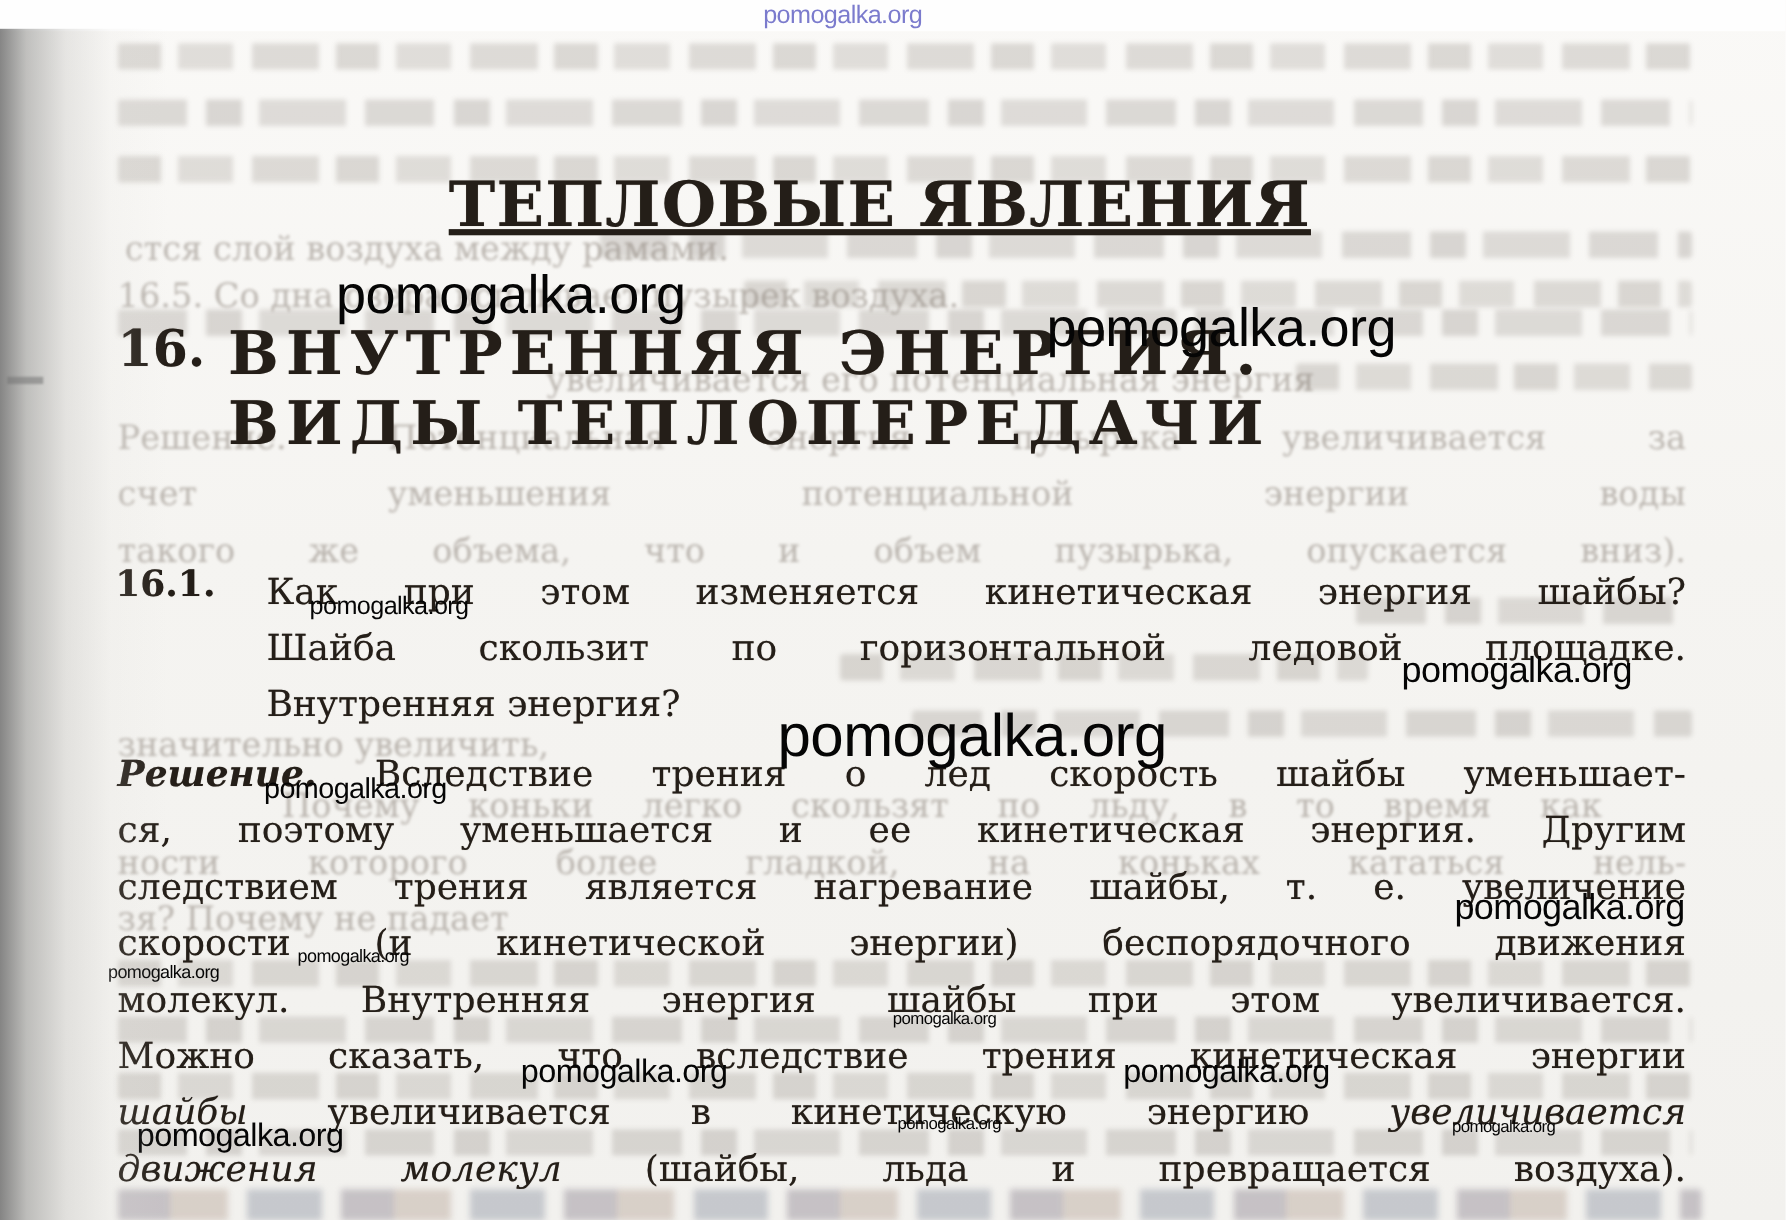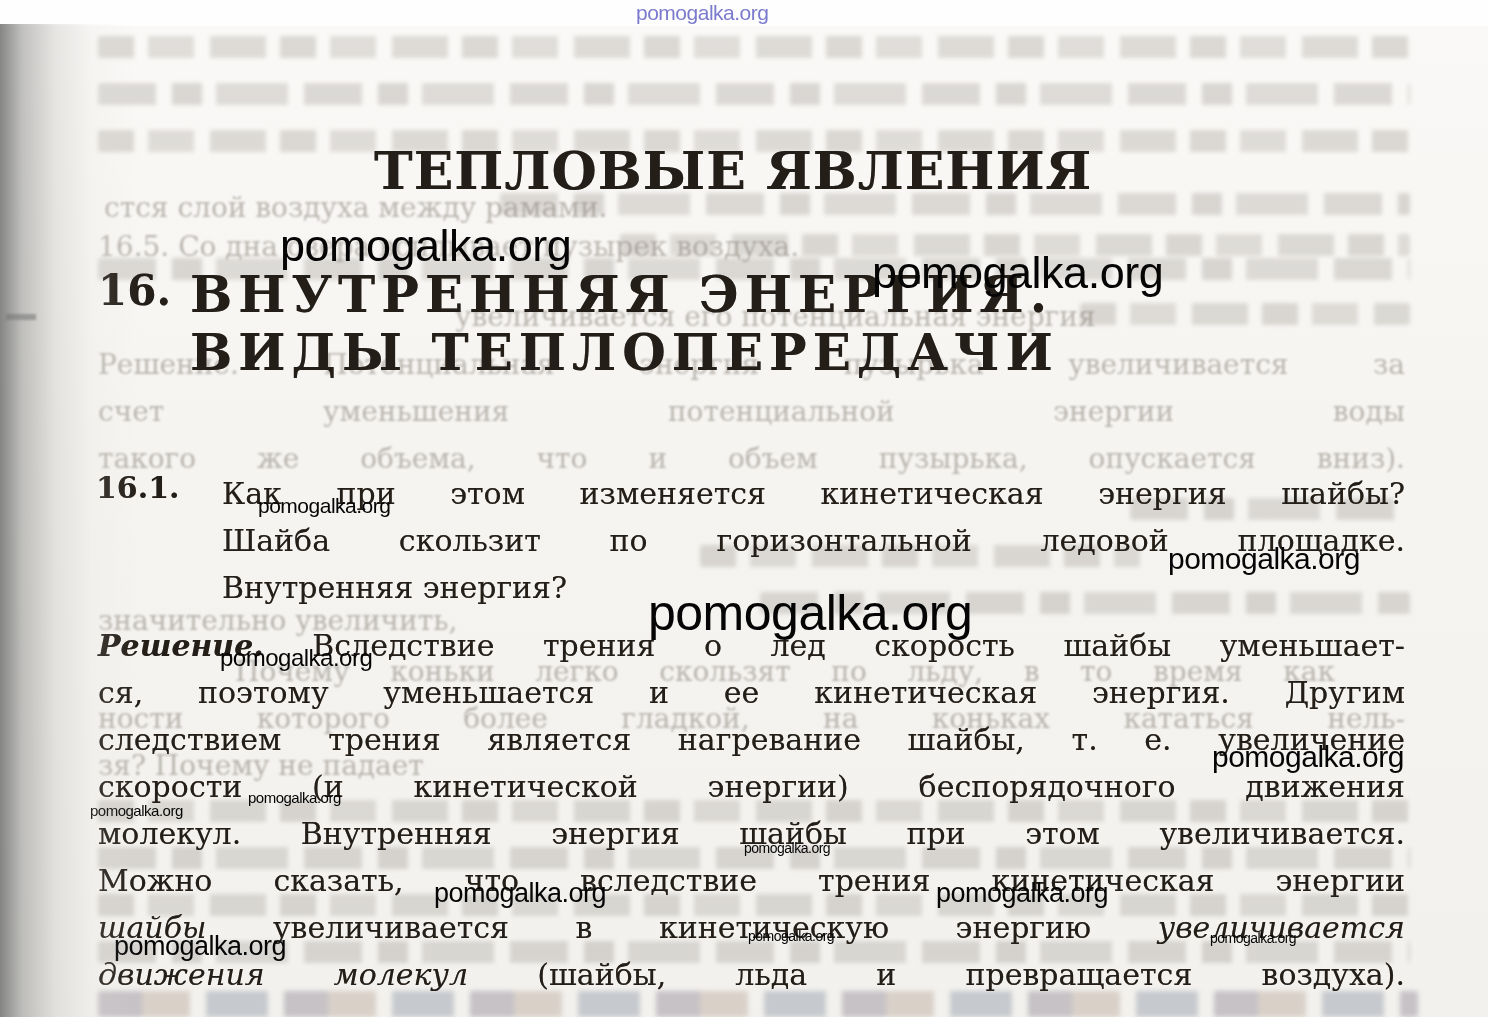--- a/index.html
+++ b/index.html
@@ -20,21 +20,21 @@
   .ghost{position:absolute;z-index:1;color:#8a8178;opacity:.55;filter:blur(1.3px);
          font-family:"DejaVu Serif",serif;font-size:28px;line-height:34px;white-space:nowrap;}
   .ghost.j{white-space:normal;text-align:justify;text-align-last:justify;}
   .gs{position:absolute;height:22px;z-index:1;filter:blur(2.2px);opacity:.42;border-radius:3px;}
   .gs-a{background:repeating-linear-gradient(90deg,rgba(128,120,110,.6) 0 36px,rgba(128,120,110,0) 36px 50px,rgba(128,120,110,.5) 50px 96px,rgba(128,120,110,0) 96px 112px,rgba(128,120,110,.55) 112px 168px,rgba(128,120,110,0) 168px 182px);}
   .gs-b{background:repeating-linear-gradient(90deg,rgba(122,114,106,.55) 0 58px,rgba(122,114,106,0) 58px 74px,rgba(122,114,106,.6) 74px 104px,rgba(122,114,106,0) 104px 118px,rgba(122,114,106,.5) 118px 190px,rgba(122,114,106,0) 190px 206px);}
   .gs-bottom{height:26px;opacity:.6;filter:blur(2.6px);
     background:repeating-linear-gradient(90deg,rgba(120,110,125,.6) 0 44px,rgba(150,120,100,.45) 44px 92px,rgba(120,110,125,0) 92px 108px,rgba(110,120,140,.55) 108px 170px,rgba(120,110,125,0) 170px 186px);}
   
   .content{position:absolute;inset:0;z-index:2;color:#241e18;text-shadow:0 0 .6px rgba(45,34,24,.55);}
-  .chapter-title{position:absolute;left:374px;top:140px;font-size:52px;font-weight:700;letter-spacing:1px;white-space:nowrap;}
+  .chapter-title{position:absolute;left:374px;top:140px;font-size:52px;font-weight:700;letter-spacing:1px;white-space:nowrap;text-decoration:underline;}
   .sec-num{position:absolute;left:98px;top:266px;font-size:42px;font-weight:700;}
   .sec-lines{position:absolute;left:190px;top:266px;font-size:50px;font-weight:700;line-height:58px;letter-spacing:6px;white-space:nowrap;}
   .prob-num{position:absolute;left:96px;top:470px;font-size:30px;font-weight:700;}
   .prob-lines{position:absolute;left:222px;top:470px;width:1183px;font-size:30px;line-height:47px;}
   .sol{position:absolute;left:98px;top:622px;width:1307px;font-size:30px;line-height:47px;}
   .jline{text-align:justify;text-align-last:justify;}
   .seg.i{font-style:italic;}
   .seg.bi{font-style:italic;font-weight:700;}
   
   .wm{position:absolute;z-index:3;font-family:"Liberation Sans",sans-serif;color:#050505;

